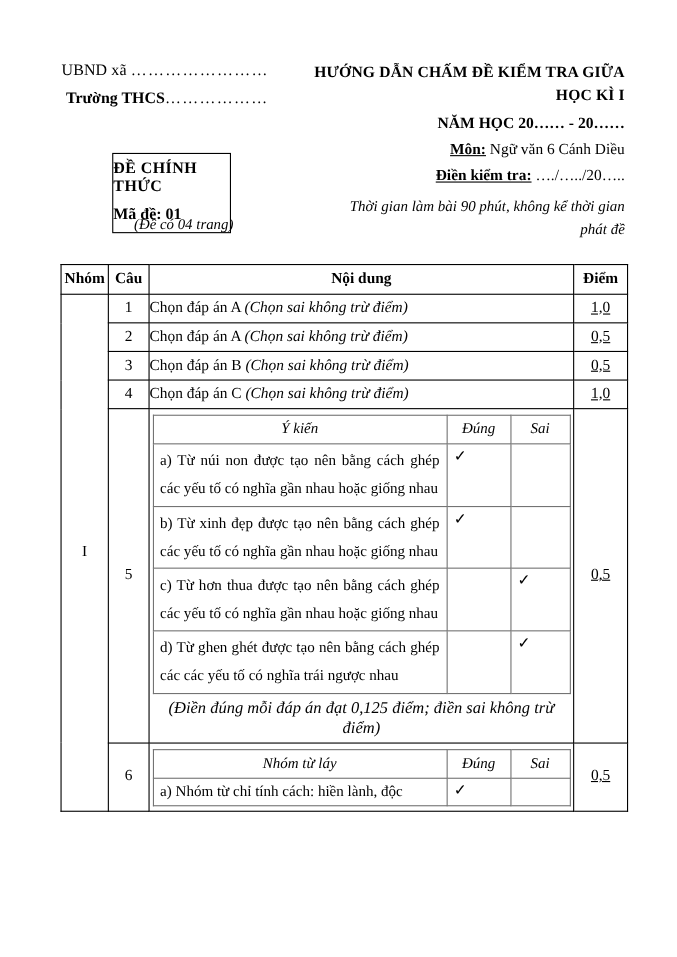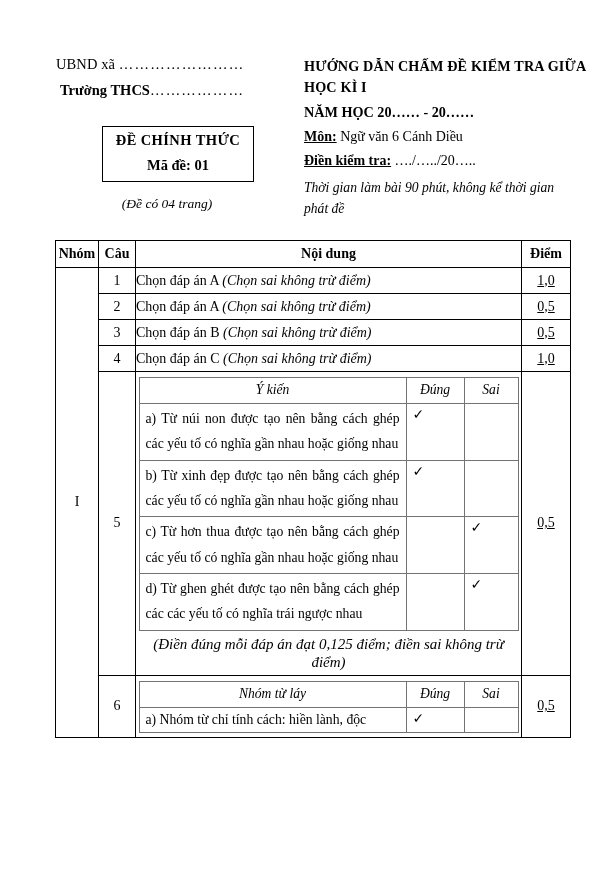--- a/index.html
+++ b/index.html
@@ -53,24 +53,24 @@
     padding-left: 12px;
     margin-top: 9px;
   }
   .dots {
     font-weight: normal;
     letter-spacing: 1.2px;
   }
   .de-box {
     position: absolute;
     left: 54px;
-    top: 70px;
-    width: 152px;
+    top: 83px;
+    width: 108px;
     border: 1.4px solid #000;
-    text-align: center;
+    text-align: left;
     padding: 5px 0 7px 0;
     box-sizing: border-box;
   }
   .de-box .l1 {
     font-size: 14.5px;
     font-weight: bold;
     letter-spacing: 0.4px;
   }
   .de-box .l2 {
     font-size: 14.5px;
@@ -85,22 +85,21 @@
     text-align: center;
     font-size: 13.5px;
     font-style: italic;
   }
 
   .hdr-right {
     position: absolute;
     left: 224px;
     top: 0;
     width: 296px;
-    text-align: left;
-    margin-left: 32px;
+    text-align: right;
   }
   .hdr-right .title1 {
     font-size: 14.2px;
     font-weight: bold;
     letter-spacing: 0.15px;
     line-height: 1.45;
   }
   .hdr-right .title2 {
     font-size: 14.2px;
     font-weight: bold;

